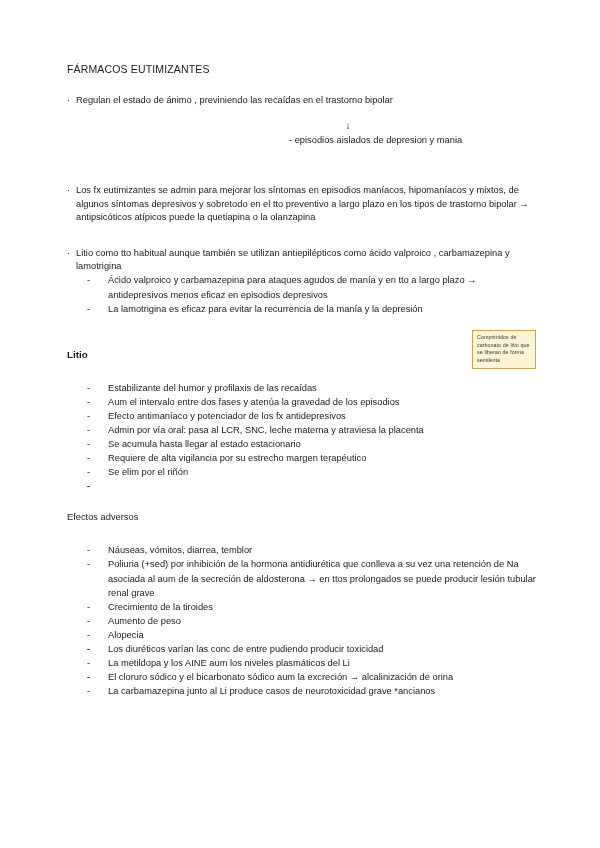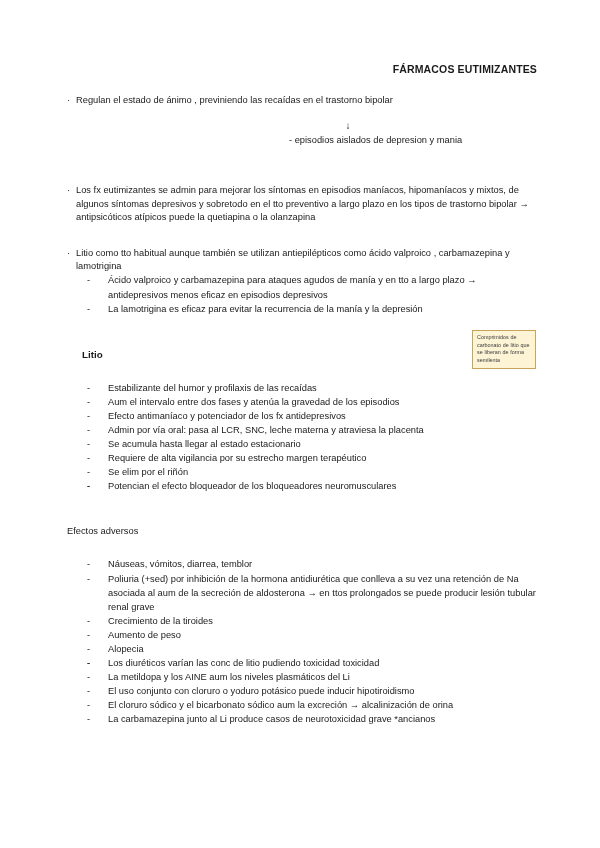--- a/index.html
+++ b/index.html
@@ -26,25 +26,24 @@
 
   .content {
     position: absolute;
     left: 67px;
     top: 63px;
     width: 470px;
   }
 
   .doc-title {
     font-size: 10.5px;
-    font-weight: bold;
+    font-weight: normal;
     letter-spacing: 0.15px;
     margin: 0 0 18px 0;
     line-height: 13px;
-    text-align: right;
   }
 
   
   .dot-item {
     position: relative;
     padding-left: 9px;
     font-size: 9.3px;
     line-height: 13.2px;
     margin-bottom: 13px;
   }
@@ -109,21 +108,21 @@
   .nested-dash > li .dash-mark {
     position: absolute;
     left: 20px;
     top: 0;
   }
 
   .section-heading {
     font-size: 9.8px;
     font-weight: bold;
     line-height: 13px;
-    margin: 0 0 20px 15px;
+    margin: 0 0 20px 0;
   }
   .section-heading-plain {
     font-size: 9.3px;
     font-weight: normal;
     line-height: 13px;
     margin: 0 0 19px 0;
   }
 
   .gap-lg { height: 32px; }
   .gap-md { height: 22px; }
@@ -198,37 +197,37 @@
 
     <ul class="dash-list">
       <li><span class="dash-mark">-</span><span>Estabilizante del humor y profilaxis de las recaídas</span></li>
       <li><span class="dash-mark">-</span><span>Aum el intervalo entre dos fases y atenúa la gravedad de los episodios</span></li>
       <li><span class="dash-mark">-</span><span>Efecto antimaníaco y potenciador de los fx antidepresivos</span></li>
       <li><span class="dash-mark">-</span><span>Admin por vía oral: pasa al LCR, SNC, leche materna y atraviesa la placenta</span></li>
       <li><span class="dash-mark">-</span><span>Se acumula hasta llegar al estado estacionario</span></li>
       <li><span class="dash-mark">-</span><span>Requiere de alta vigilancia por su estrecho margen terapéutico</span></li>
       <li><span class="dash-mark">-</span><span>Se elim por el riñón</span></li>
       <li><span class="dash-mark">-</span></li>
-      <li><span class="dash-mark">-</span><span>Potencian el efecto bloqueador de los bloqueadores neuromusculares</span></li>
+      <li><span class="dash-mark">-</span></li>
     </ul>
 
     <div class="gap-lg"></div>
 
     <h2 class="section-heading-plain">Efectos adversos</h2>
 
     <ul class="dash-list">
       <li><span class="dash-mark">-</span><span>Náuseas, vómitos, diarrea, temblor</span></li>
       <li><span class="dash-mark">-</span><span>Poliuria (+sed) por inhibición de la hormona antidiurética que conlleva a su vez una retención de Na asociada al aum de la secreción de aldosterona → en ttos prolongados se puede producir lesión tubular renal grave</span></li>
       <li><span class="dash-mark">-</span><span>Crecimiento de la tiroides</span></li>
       <li><span class="dash-mark">-</span><span>Aumento de peso</span></li>
       <li><span class="dash-mark">-</span><span>Alopecia</span></li>
       <li><span class="dash-mark">-</span></li>
-      <li><span class="dash-mark">-</span><span>Los diuréticos varían las conc de litio pudiendo toxicidad toxicidad</span></li>
+      <li><span class="dash-mark">-</span><span>Los diuréticos varían las conc de entre pudiendo producir toxicidad</span></li>
       <li><span class="dash-mark">-</span><span>La metildopa y los AINE aum los niveles plasmáticos del Li</span></li>
-      <li><span class="dash-mark">-</span><span>El uso conjunto con cloruro o yoduro potásico puede inducir hipotiroidismo</span></li>
+      <li><span class="dash-mark">-</span></li>
       <li><span class="dash-mark">-</span><span>El cloruro sódico y el bicarbonato sódico aum la excreción → alcalinización de orina</span></li>
       <li><span class="dash-mark">-</span><span>La carbamazepina junto al Li produce casos de neurotoxicidad grave *ancianos</span></li>
     </ul>
 
   </div>
 
   <div class="callout">
     <span class="callout-text">Comprimidos de carbonato de litio que se liberan de forma semilenta</span>
   </div>
 

